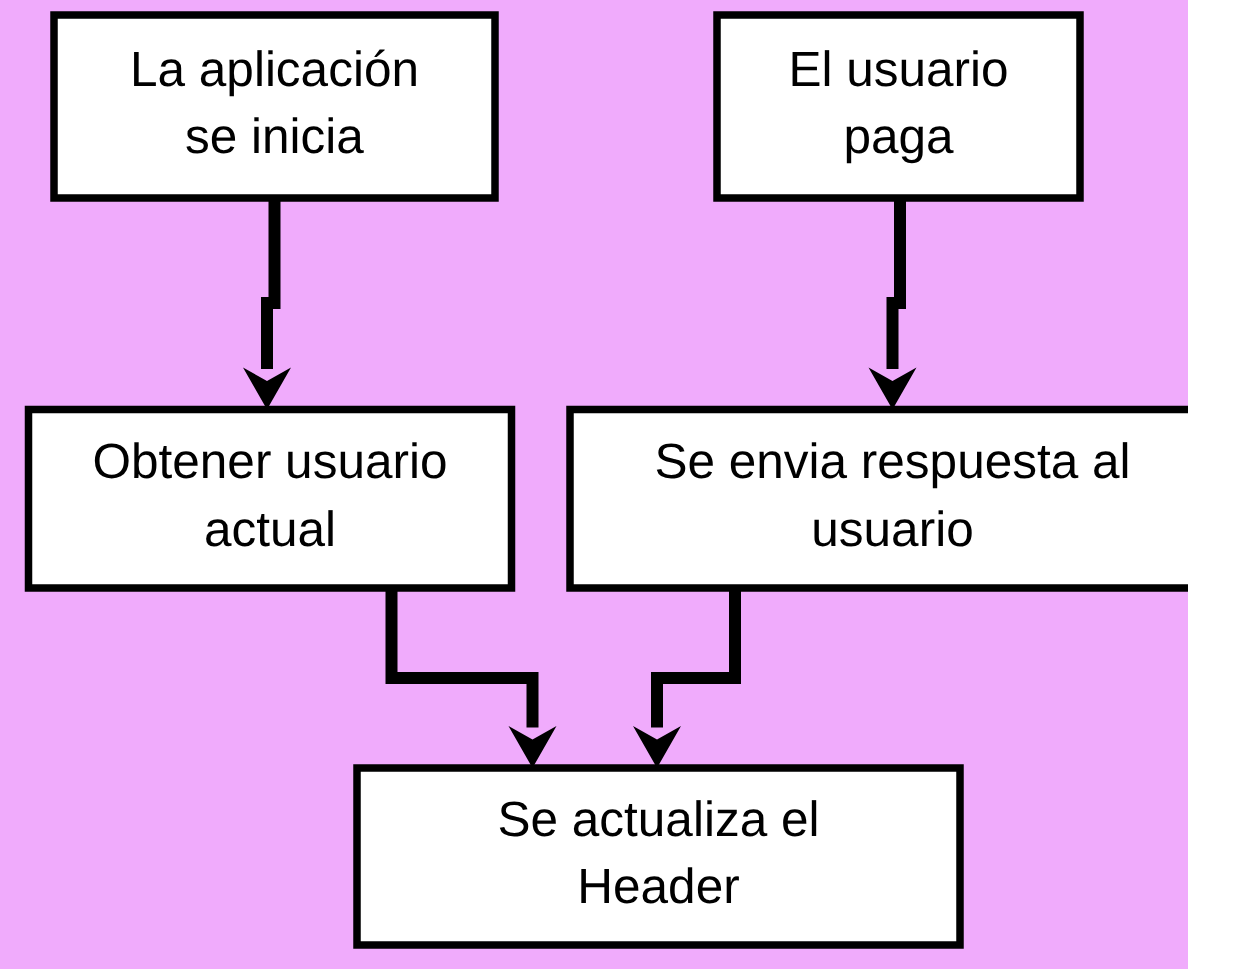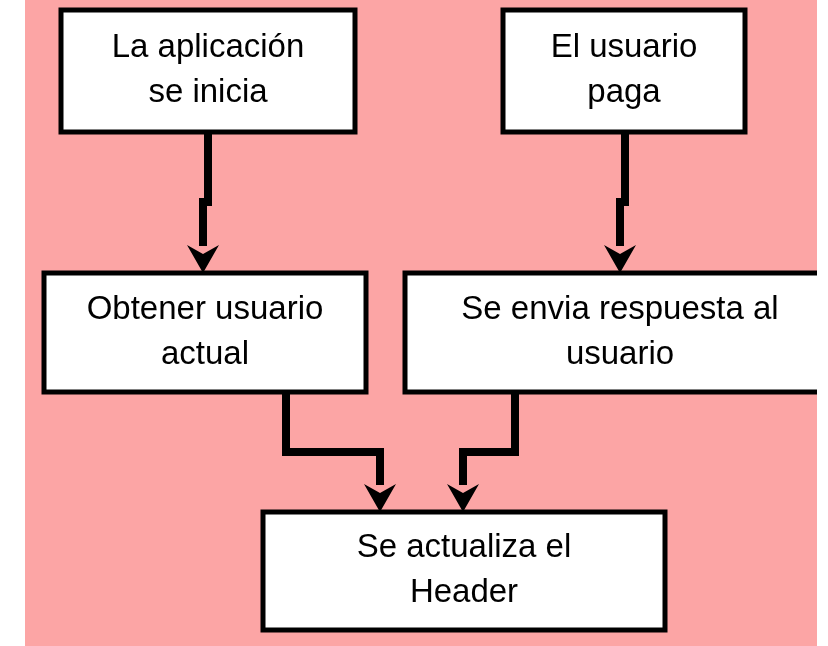--- a/index.html
+++ b/index.html
@@ -4,24 +4,23 @@
 <style>
   html, body {
     margin: 0;
     padding: 0;
     background: #ffffff;
   }
   #canvas {
     position: relative;
     width: 792px;
     height: 646px;
-    background: #fca5a5;
+    background: #f0abfc;
     overflow: hidden;
     font-family: "Liberation Sans", sans-serif;
-    margin-left: 25px;
   }
   #flow-svg {
     position: absolute;
     left: 0;
     top: 0;
     width: 828px;
     height: 646px;
   }
   .node-box {
     fill: #ffffff;

